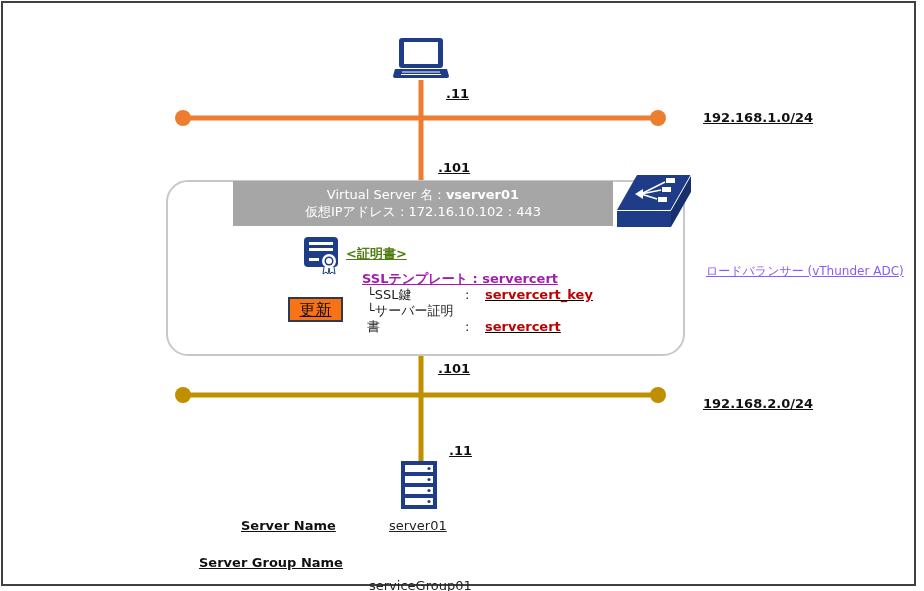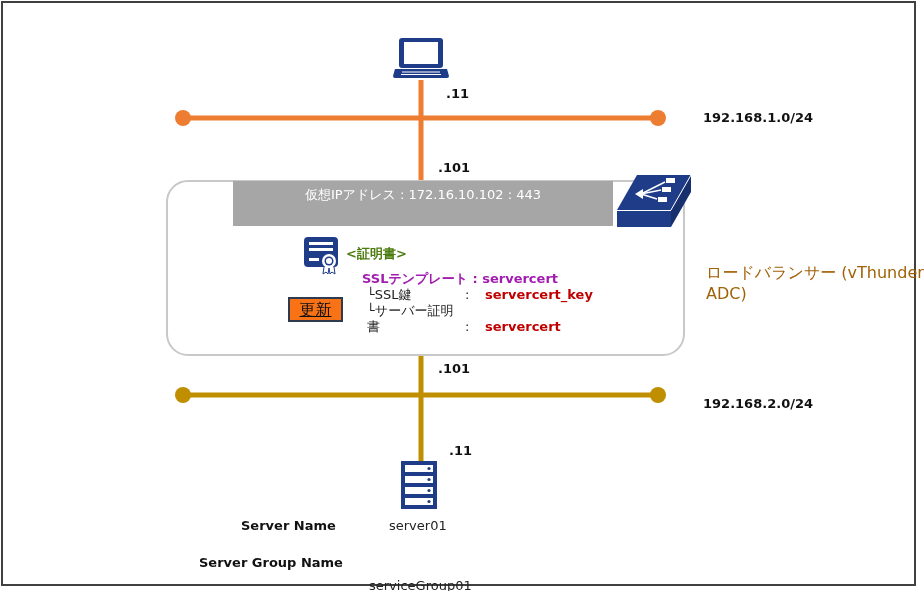--- a/index.html
+++ b/index.html
@@ -1,30 +1,30 @@
 <!DOCTYPE html>
 <html><head>
 <meta charset="utf-8">
 <style>
   html, body { margin: 0; padding: 0; background: #ffffff; }
   body { width: 924px; height: 591px; position: relative; overflow: hidden;
          font-family: "DejaVu Sans", "Liberation Sans", sans-serif; }
   .frame { position: absolute; left: 1px; top: 1px; width: 915px; height: 585px;
            border: 2px solid #404040; border-right-width: 2px; box-sizing: border-box; }
-  .abs { position: absolute; }
+  .abs { position: absolute; text-decoration: underline; }
   svg.wires { position: absolute; left: 0; top: 0; }
   .lb-box { position: absolute; left: 166px; top: 180px; width: 519px; height: 176px;
             border: 2px solid #c8c8c8; border-radius: 22px; background: #fff; box-sizing: border-box; }
   .vs-banner { position: absolute; left: 233px; top: 181px; width: 380px; height: 45px;
                background: #a6a6a6; color: #ffffff; text-align: center; font-size: 13px; line-height: 17px;
                padding-top: 5px; box-sizing: border-box; }
   .vs-banner b { font-weight: bold; }
   .ip-text { font-weight: bold; font-size: 13px; color: #111; }
   .subnet { font-weight: bold; font-size: 13px; color: #111; }
-  .lb-label { font-size: 16px; color: #a16207; }
+  .lb-label { font-size: 12px; color: #8b5cf6; }
   .cert-title { font-weight: bold; font-size: 13px; color: #4d7c0f; }
   .ssl-title { font-weight: bold; font-size: 13px; color: #a21caf; }
   .ssl-row { font-size: 13px; color: #222; height: 16px; line-height: 16px; }
   .ssl-row .k { display: inline-block; width: 98px; }
   .ssl-row .c { display: inline-block; width: 20px; }
   .ssl-row .v { color: #c00000; font-weight: bold; }
   .update-btn { position: absolute; left: 288px; top: 297px; width: 55px; height: 25px;
                 background: #f97316; border: 2px solid #2e3b4e; box-sizing: border-box;
                 text-align: center; font-size: 16px; line-height: 21px; color: #111; cursor: pointer; }
   .update-btn span { text-decoration: underline; }
@@ -60,20 +60,21 @@
   </svg>
 </div>
 <div class="abs ip-text" style="left:446px;top:86px;">.11</div>
 
 <div class="abs subnet" style="left:703px;top:110px;text-align:center;">192.168.1.0/24</div>
 <div class="abs ip-text" style="left:438px;top:160px;">.101</div>
 
 <div class="lb-box"></div>
 
 <div class="vs-banner">
+  <div><span>Virtual Server 名 : </span><b>vserver01</b></div>
   <div>仮想IPアドレス : 172.16.10.102 : 443</div>
 </div>
 
 <div class="abs" style="left:613px;top:172px;width:80px;height:58px;">
   <svg width="80" height="58" viewBox="0 0 80 58">
     <polygon points="24,3 78,3 58,38 4,38" fill="#1f3c88"></polygon>
     <polygon points="4,38 58,38 58,55 4,55" fill="#1f3c88"></polygon>
     <polygon points="58,38 78,3 78,20 58,55" fill="#17306d"></polygon>
     <line x1="4" y1="38.5" x2="58" y2="38.5" stroke="#ffffff" stroke-width="1"></line>
     <line x1="58" y1="38" x2="78" y2="3" stroke="#ffffff" stroke-width="1"></line>

